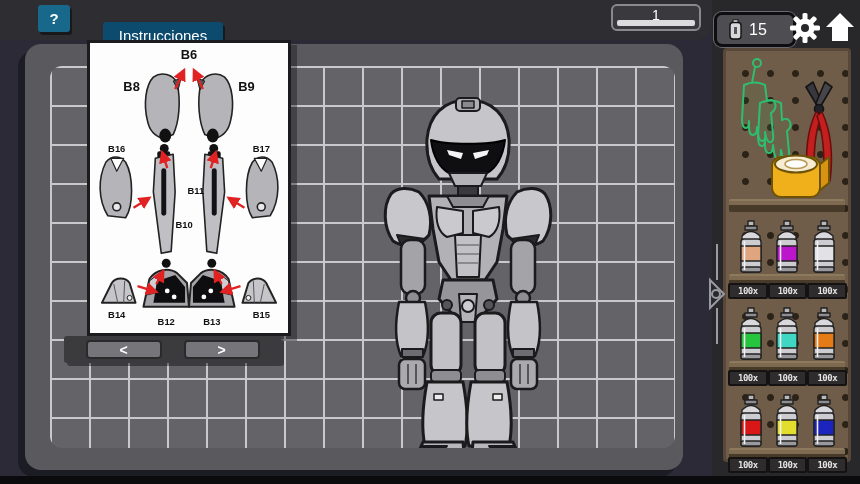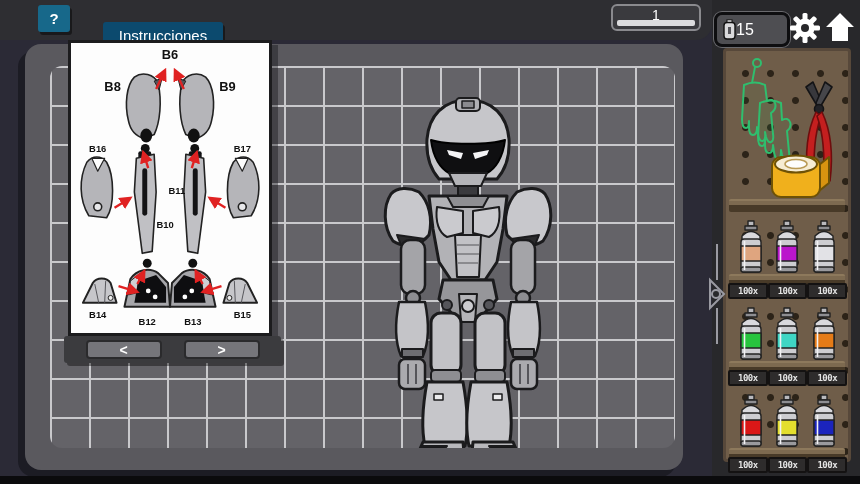--- a/index.html
+++ b/index.html
@@ -27,21 +27,21 @@
     position:absolute;left:611px;top:4px;width:90px;height:27px;
     background:#3a3a3e;border:2px solid #8a8a8e;border-radius:6px;box-sizing:border-box;
   }
   .level-number{position:absolute;top:1px;width:100%;text-align:center;color:#fff;font-size:14px;}
   .level-bar{position:absolute;left:4px;right:4px;bottom:3px;height:6px;background:#dcdcde;border-radius:2px;}
   
   .right-panel{position:absolute;left:712px;top:0;width:148px;height:484px;background:#28282b;}
   .counter{
     position:absolute;left:2px;top:12px;width:64px;height:29px;
     background:#4e4e52;border:3px solid #0e0e10;border-radius:8px;box-sizing:content-box;
-    display:flex;align-items:center;padding-left:6px;
+    display:flex;align-items:center;gap:7px;padding-left:12px;
     box-shadow:0 0 0 1px #6a6a6e;
   }
   .counter-value{color:#fff;font-size:16px;}
   .icon-btn{position:absolute;cursor:pointer;}
   .gear-btn{left:78px;top:13px;width:30px;height:30px;}
   .home-btn{left:112px;top:11px;width:32px;height:32px;}
   
   .pegboard{
     position:absolute;left:11px;top:48px;width:128px;height:414px;
     background-color:#6f5d49;
@@ -78,21 +78,21 @@
     background-color:#646368;border-radius:12px;overflow:hidden;
     background-image:
       linear-gradient(to right,#c9c9cc 2px,transparent 2px),
       linear-gradient(to bottom,#c9c9cc 2px,transparent 2px);
     background-size:39px 39px;
   }
   .robot{position:absolute;left:313px;top:28px;width:210px;height:390px;}
   .panel-toggle{position:absolute;left:682px;top:198px;width:20px;height:104px;z-index:6;cursor:pointer;}
   
   .instruction-panel{
-    position:absolute;left:68px;top:40px;width:204px;height:296px;
+    position:absolute;left:87px;top:40px;width:204px;height:296px;
     background:#fdfdfd;border:3px solid #1c1c1e;box-sizing:border-box;
     box-shadow:6px 5px 0 rgba(12,12,18,.38);z-index:10;
   }
   .nav-strip{
     position:absolute;left:64px;top:336px;width:217px;height:27px;
     background:#3b3b3e;border-radius:3px;z-index:10;
     display:flex;align-items:center;justify-content:center;gap:22px;
     box-shadow:3px 3px 0 rgba(0,0,0,.4);
   }
   .nav-btn{

